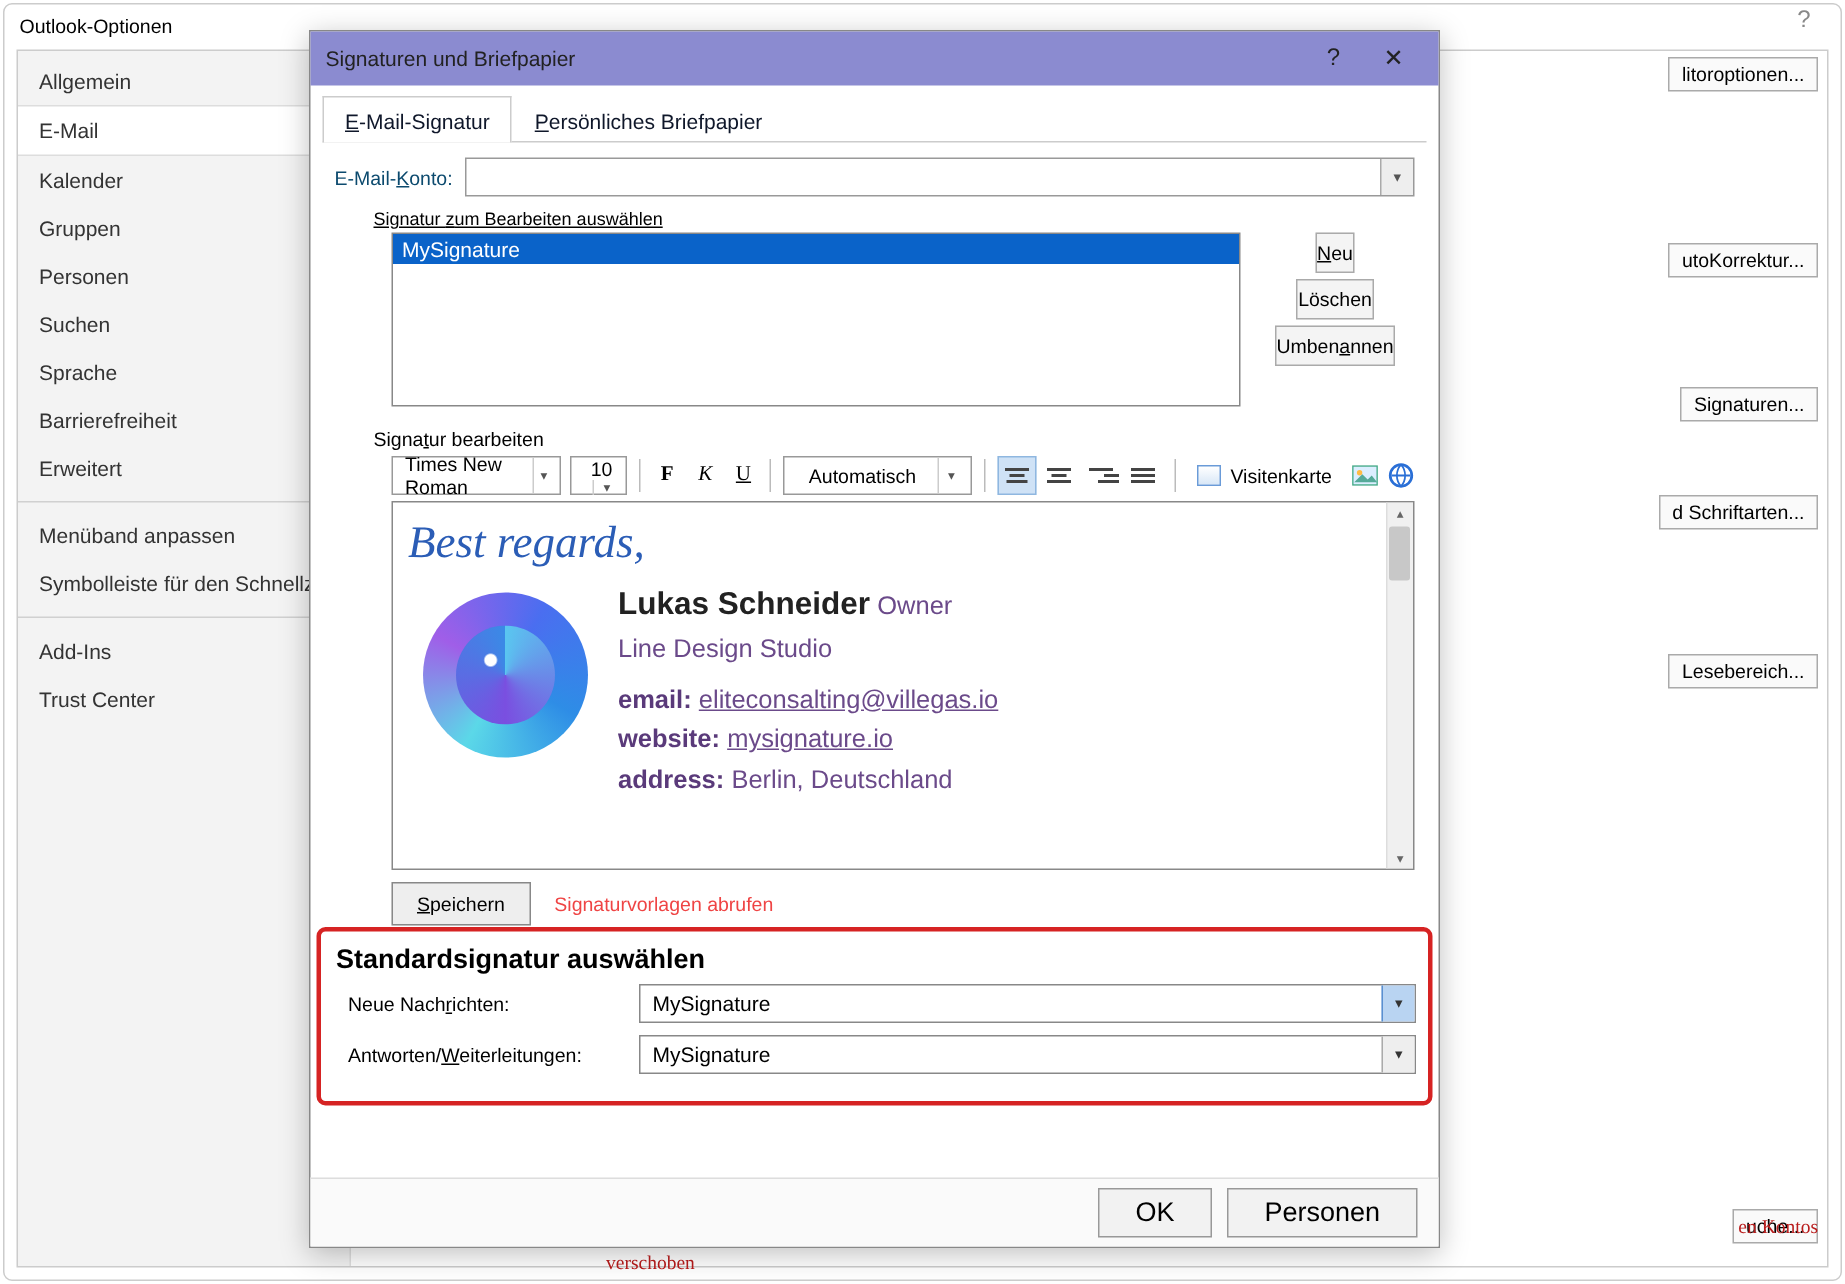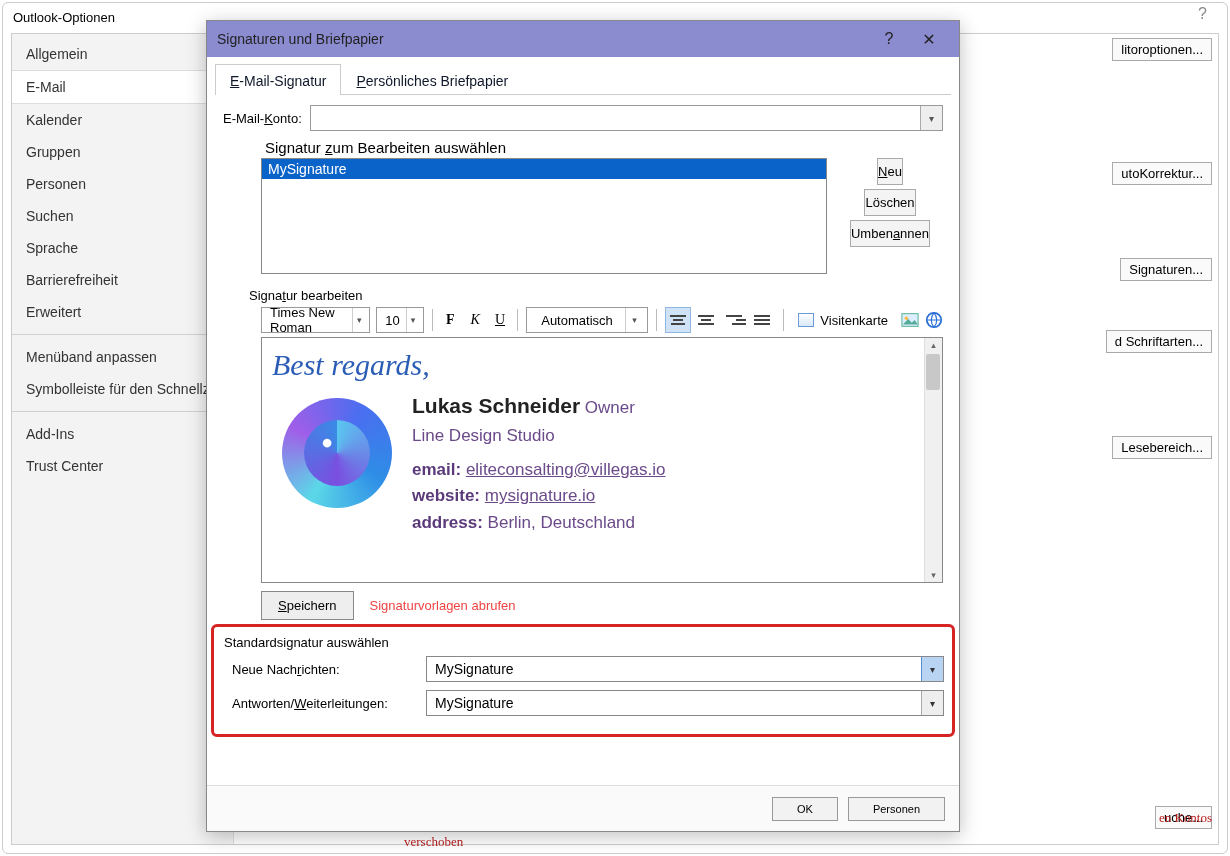--- a/index.html
+++ b/index.html
@@ -18,35 +18,35 @@
 .dialog-titlebar { height: 36px; background: #8b8bd0; display: flex; align-items: center; padding: 0 10px; color: #222; font-size: 14px; }
 .dialog-titlebar .spacer { flex:1; }
 .dlg-icon { width: 40px; text-align:center; font-size: 16px; color: #222; cursor:pointer; }
 .dialog-body { flex:1; padding: 6px 8px 0 8px; overflow:hidden; position:relative; }
 .tabs { display:flex; border-bottom:1px solid #ccc; }
 .tab { padding: 8px 14px 6px; font-size: 14px; color:#0f172a; cursor:pointer; border:1px solid transparent; border-bottom:none; position:relative; top:1px; }
 .tab.active { border-color:#ccc; background:#fff; }
 .tab u { text-decoration: underline; }
 .section { padding: 10px 8px 0 8px; font-size: 13px; }
 .row { display:flex; align-items:center; margin-bottom:8px; gap:8px; }
-.label-inline { font-size:13px; color:#000000; white-space:nowrap; }
+.label-inline { font-size:13px; color:#0c4a6e; white-space:nowrap; }
 .select-wide { flex:1; height:26px; border:1px solid #999; background:#fff; position:relative; }
 .select-wide .dd { position:absolute; right:0; top:0; width:22px; height:100%; border-left:1px solid #aaa; background:#eee; display:flex; align-items:center; justify-content:center; font-size:10px; color:#555;}
-.group-label { font-size:15px; margin: 6px 0 2px 42px; }
+.group-label { font-size:12px; margin: 6px 0 2px 26px; text-decoration: underline; }
 .sig-row { display:flex; gap:10px; margin-left:38px; }
 .sig-list { flex:1; height:116px; border:1px solid #888; background:#fff; overflow:auto; }
 .sig-list-item { background:#0a63c9; color:#fff; padding:2px 6px; font-size:14px; }
 .sig-buttons { width:106px; display:flex; flex-direction:column; gap:4px;align-items:center; }
 .btn { border:1px solid #aaa; background:#f4f4f4; padding:5px 0; font-size:13px; cursor:pointer; text-align:center; }
 .edit-label { font-size:13px; margin:14px 0 4px 26px; }
 .toolbar { display:flex; align-items:center; gap:6px; margin-left:38px; }
 .tb-select { height:26px; border:1px solid #999; background:#fff; display:flex; align-items:center; padding:0 4px 0 8px; font-size:13px; }
 .tb-select .dd { margin-left:6px; width:18px; height:100%; display:flex; align-items:center; justify-content:center; border-left:1px solid #ccc; font-size:9px; color:#555; }
 .tb-font { width:150px; }
-.tb-size { width:48px; }
+.tb-size { width:48px;flex-direction:column; }
 .tb-sep { width:1px; height:22px; background:#bbb; margin:0 2px; }
 .tb-btn { width:26px; height:26px; border:1px solid transparent; display:flex; align-items:center; justify-content:center; font-size:14px; cursor:pointer; font-family: "Times New Roman", serif; }
 .tb-btn.bold{ font-weight:bold; }
 .tb-btn.italic{ font-style:italic; }
 .tb-btn.under{ text-decoration:underline; }
 .tb-auto { width:168px; }
 .tb-align { display:flex; gap:2px; }
 .tb-align .ab { width:26px; height:26px; border:1px solid transparent; display:flex; flex-direction:column; align-items:center; justify-content:center; gap:2px; cursor:pointer;}
 .tb-align .ab.active { background:#cfe2f6; border-color:#8fb7e0; }
 .ab span { display:block; height:2px; background:#444; }
@@ -71,28 +71,28 @@
 .sig-text .name { font-size:21px; font-weight:bold; color:#222;}
 .sig-text .role { color:#6b4a8a; font-size:17px; }
 .sig-text .company { color:#6b4a8a; }
 .sig-text .lbl { color:#5a3a7a; font-weight:bold; }
 .sig-text a { color:#6b4a8a; text-decoration:underline;}
 .sig-text .addr-val { color:#6b4a8a; }
 .below-editor { display:flex; align-items:center; gap:16px; margin:8px 0 0 38px; }
 .save-btn { border:1px solid #888; background:#eee; padding:6px 16px; font-size:13px; cursor:pointer;}
 .link { color:#ef4444; font-size:13px; cursor:pointer; }
 .red-box { position:absolute; left:4px; right:4px; bottom:48px; border:3px solid #d62323; border-radius:6px; padding:6px 8px 10px 8px;}
-.std-label { font-size:13px; margin:2px 0 6px 2px; }
+.std-label { font-size:18px; margin:2px 0 6px 2px;font-weight:bold; }
 .std-row { display:flex; align-items:center; gap:10px; margin-left:10px; margin-bottom:8px;}
 .std-row .lab { width:184px; font-size:13px; text-align:left; }
 .std-select { flex:1; height:26px; border:1px solid #888; background:#fff; display:flex; align-items:center; padding:0 4px 0 8px; font-size:14px; position:relative;}
 .std-select .dd { position:absolute; right:0; top:0; width:22px; height:100%; border-left:1px solid #aaa; background:#eee; display:flex; align-items:center; justify-content:center; font-size:10px; color:#333;}
 .std-select.hl .dd { background:#b9d4f2; border-color:#5a8fd0;}
 .dialog-footer { height:46px; border-top:1px solid #ddd; display:flex; align-items:center; justify-content:flex-end; gap:10px; padding:0 14px; background:#fafafa;}
-.dlg-btn { border:1px solid #999; background:#f2f2f2; padding:5px 24px; font-size:11px; cursor:pointer;}
+.dlg-btn { border:1px solid #999; background:#f2f2f2; padding:5px 24px; font-size:18px; cursor:pointer;}
 .bg-btn { position:absolute; border:1px solid #aaa; background:#fafafa; padding:3px 8px; font-size:13px; right:6px; }
 .bg-txt { position:absolute; font-size:13px; color:#b91c1c;font-family:Liberation Serif, serif; }
 </style>
 </head>
 <body>
 
 <div class="outer-window">
   <div class="outer-titlebar">Outlook-Optionen</div>
   <div class="outer-help">?</div>
   <div class="outer-content">

